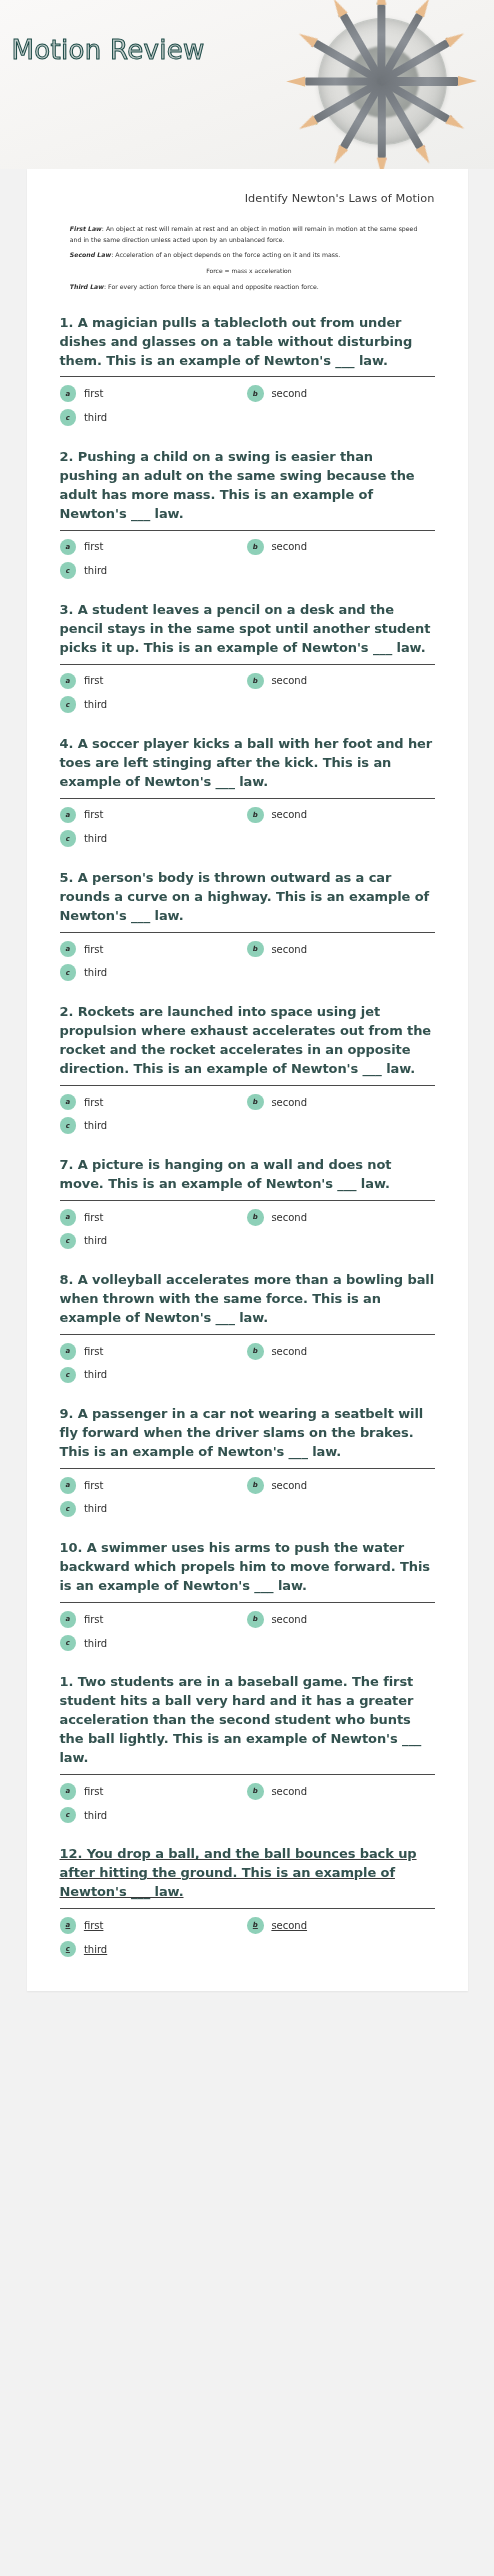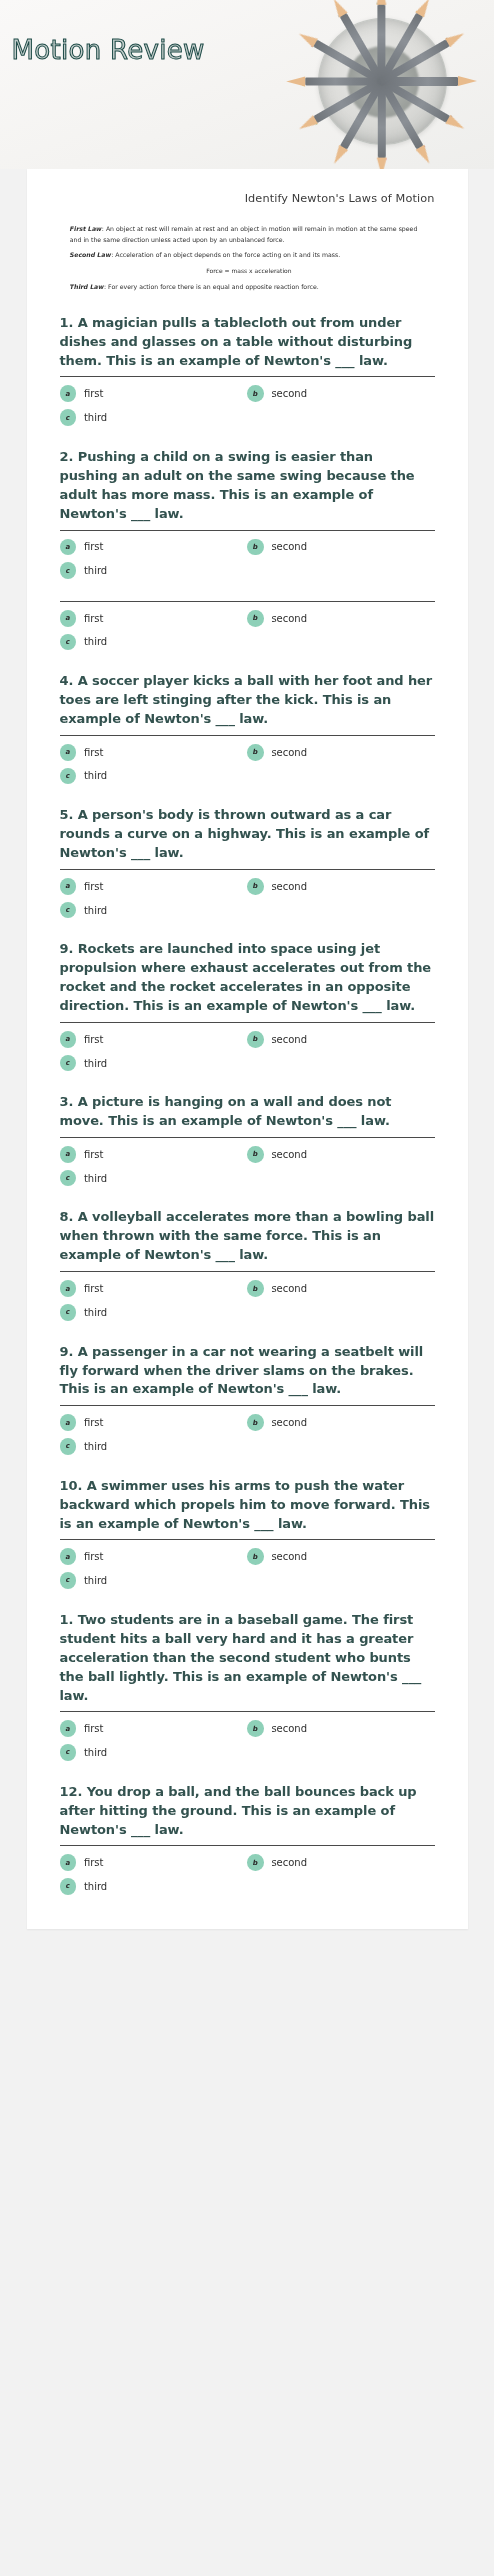--- a/index.html
+++ b/index.html
@@ -140,21 +140,21 @@
     text-align:center;
     margin:5.8px 0 5.8px 0;
     padding-left:2.6px;
     font-size:6px;
   }
 
   
   .question{
     margin:0 0 22px 0;
   }
-  .question:last-child{margin-bottom:6px;}
+  .question:last-child{margin-bottom:6px;text-decoration:underline;}
   .q-text{
     font-family:"DejaVu Sans", sans-serif;
     font-size:13px;
     line-height:1.46;
     font-weight:bold;
     color:var(--q-ink);
     letter-spacing:-0.1px;
     margin:0 0 5.8px 0;
   }
   .q-rule{
@@ -296,20 +296,21 @@
               <span class="badge">b</span>
               <span class="opt-label">second</span>
             </div>
             <div class="option">
               <span class="badge">c</span>
               <span class="opt-label">third</span>
             </div>
           </div>
         </div>
         <div class="question">
+          <p class="q-text">3. A student leaves a pencil on a desk and the pencil stays in the same spot until another student picks it up.  This is an example of Newton's ___ law.</p>
           <hr class="q-rule">
           <div class="options">
             <div class="option">
               <span class="badge">a</span>
               <span class="opt-label">first</span>
             </div>
             <div class="option">
               <span class="badge">b</span>
               <span class="opt-label">second</span>
             </div>
@@ -349,39 +350,39 @@
               <span class="badge">b</span>
               <span class="opt-label">second</span>
             </div>
             <div class="option">
               <span class="badge">c</span>
               <span class="opt-label">third</span>
             </div>
           </div>
         </div>
         <div class="question">
-          <p class="q-text">9. Rockets are launched into space using jet propulsion where exhaust accelerates out from the rocket and the rocket accelerates in an opposite direction.  This is an example of Newton's ___ law.</p>
-          <hr class="q-rule">
-          <div class="options">
-            <div class="option">
-              <span class="badge">a</span>
-              <span class="opt-label">first</span>
-            </div>
-            <div class="option">
-              <span class="badge">b</span>
-              <span class="opt-label">second</span>
-            </div>
-            <div class="option">
-              <span class="badge">c</span>
-              <span class="opt-label">third</span>
-            </div>
-          </div>
-        </div>
-        <div class="question">
-          <p class="q-text">3. A picture is hanging on a wall and does not move. This is an example of Newton's ___ law.</p>
+          <p class="q-text">2. Rockets are launched into space using jet propulsion where exhaust accelerates out from the rocket and the rocket accelerates in an opposite direction.  This is an example of Newton's ___ law.</p>
+          <hr class="q-rule">
+          <div class="options">
+            <div class="option">
+              <span class="badge">a</span>
+              <span class="opt-label">first</span>
+            </div>
+            <div class="option">
+              <span class="badge">b</span>
+              <span class="opt-label">second</span>
+            </div>
+            <div class="option">
+              <span class="badge">c</span>
+              <span class="opt-label">third</span>
+            </div>
+          </div>
+        </div>
+        <div class="question">
+          <p class="q-text">7. A picture is hanging on a wall and does not move. This is an example of Newton's ___ law.</p>
           <hr class="q-rule">
           <div class="options">
             <div class="option">
               <span class="badge">a</span>
               <span class="opt-label">first</span>
             </div>
             <div class="option">
               <span class="badge">b</span>
               <span class="opt-label">second</span>
             </div>

